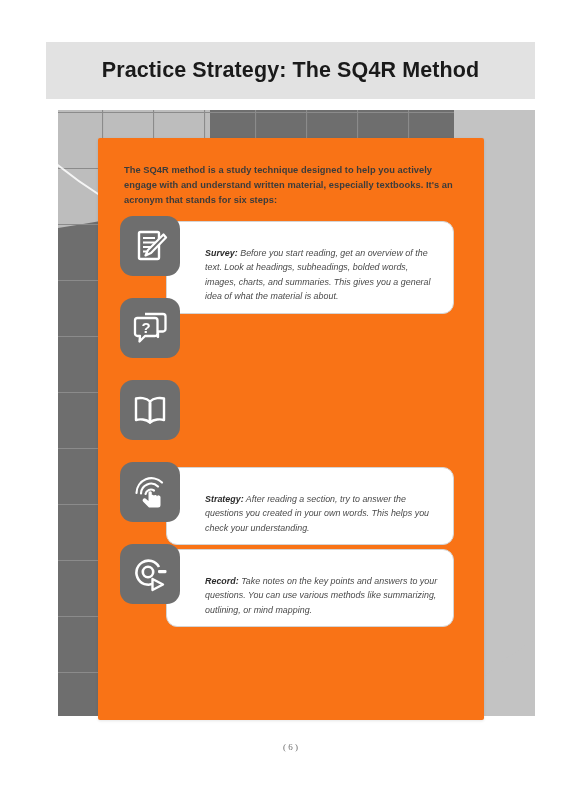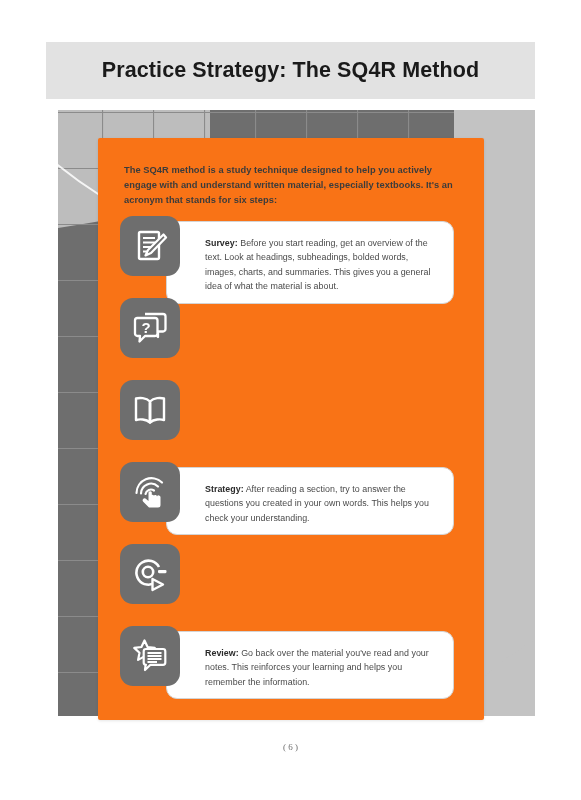--- a/index.html
+++ b/index.html
@@ -48,23 +48,24 @@
     position:absolute;left:0;top:0;width:60px;height:60px;
     background:#6e6e6e;border-radius:13px;
     display:flex;align-items:center;justify-content:center;
     z-index:2;
   }
   .step-icon svg{display:block;}
 
   .step-body{
     position:absolute;left:46px;top:5px;right:12px;min-height:50px;
     background:#ffffff;border:1px solid #d4d4d4;border-radius:11px;
-    padding:14px 12px 9px 38px;
+    padding:24px 12px 9px 38px;
     box-sizing:border-box;
     z-index:1;
+    font-style:italic;
   }
   .step-text{
     font-size:8.9px;line-height:1.62;color:#4a4a4a;letter-spacing:.02px;
   }
   .step-text b{color:#2b2b2b;font-weight:bold;}
 
   
   .pagenum{
     position:absolute;left:0;top:742px;width:581px;text-align:center;
     font-size:9px;color:#6f6f6f;font-family:"Liberation Serif","DejaVu Serif",serif;
@@ -169,41 +170,32 @@
           <svg width="36" height="36" viewBox="0 0 36 36">
             <path d="M4.5 19 A15 15 0 0 1 30 8.5" fill="none" stroke="#fff" stroke-width="2.2" stroke-linecap="round"></path>
             <path d="M9 19.5 A10 10 0 0 1 26 12.5" fill="none" stroke="#fff" stroke-width="2.2" stroke-linecap="round"></path>
             <path d="M13.5 20 A5.5 5.5 0 0 1 22 16.5" fill="none" stroke="#fff" stroke-width="2.2" stroke-linecap="round"></path>
             <path d="M16.5 18.5 V27 L13.5 24.5 A2 2 0 0 0 11 27.5 L17 33.5 H26 A2.5 2.5 0 0 0 28.5 31 V23 A1.8 1.8 0 0 0 25 22.6 A1.8 1.8 0 0 0 21.8 21.6 A1.8 1.8 0 0 0 19.8 20.8 V18.5 A1.7 1.7 0 0 0 16.5 18.5 Z" fill="#fff"></path>
           </svg>
         </div>
       </div>
 
       <div class="step">
+        <div class="step-body">
+          <div class="step-text"><b>Record:</b><span> Take notes on the key points and answers to your questions. You can use various methods like summarizing, outlining, or mind mapping.</span></div>
+        </div>
         <div class="step-icon">
           <svg width="36" height="36" viewBox="0 0 36 36">
             <path d="M27 11 A12 12 0 1 0 24 26" fill="none" stroke="#fff" stroke-width="2.6"></path>
             <circle cx="16" cy="16" r="5.2" fill="none" stroke="#fff" stroke-width="2.6"></circle>
             <rect x="26" y="14" width="8.5" height="3.2" rx="1.1" fill="#fff"></rect>
             <path d="M20.5 23 L31 28.5 L20.5 34 Z" fill="#6e6e6e" stroke="#fff" stroke-width="2.4" stroke-linejoin="round"></path>
           </svg>
         </div>
       </div>
 
-      <div class="step">
-        <div class="step-body">
-          <div class="step-text"><b>Review:</b><span> Go back over the material you've read and your notes. This reinforces your learning and helps you remember the information.</span></div>
-        </div>
-        <div class="step-icon">
-          <svg width="36" height="36" viewBox="0 0 36 36">
-            <path d="M12.5 2.5 L15.6 9 L22.8 9.9 L17.5 14.8 L18.9 21.9 L12.5 18.4 L6.1 21.9 L7.5 14.8 L2.2 9.9 L9.4 9 Z" fill="#6e6e6e" stroke="#fff" stroke-width="2.2" stroke-linejoin="round"></path>
-            <path d="M14 11 H31 A2.3 2.3 0 0 1 33.3 13.3 V24.5 A2.3 2.3 0 0 1 31 26.8 H18.5 L13 32 L13.6 26.8 H14 A2.3 2.3 0 0 1 11.7 24.5 V13.3 A2.3 2.3 0 0 1 14 11 Z" fill="#6e6e6e" stroke="#fff" stroke-width="2.2" stroke-linejoin="round"></path>
-            <path d="M15.5 15 H29.5 M15.5 18 H29.5 M15.5 21 H29.5 M15.5 24 H25" stroke="#fff" stroke-width="1.9"></path>
-          </svg>
-        </div>
-      </div>
 
     </div>
   </div>
 
   <div class="pagenum">( 6 )</div>
 
 </div>
 
 </body></html>

